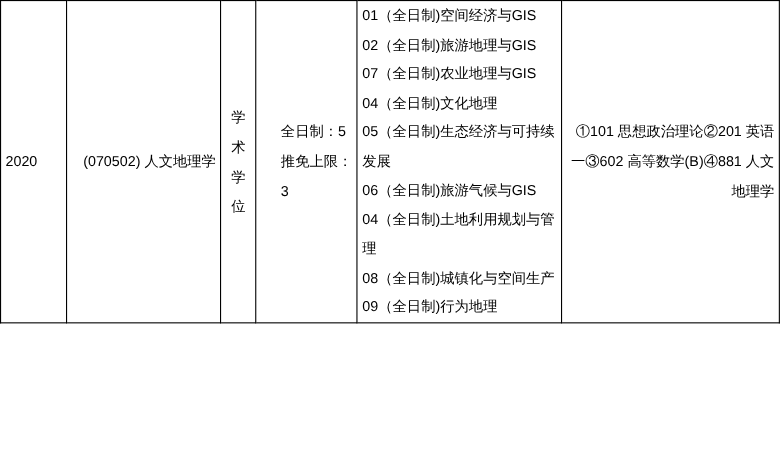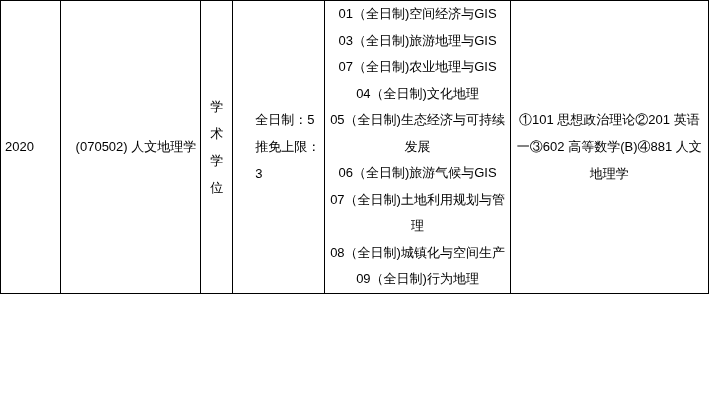--- a/index.html
+++ b/index.html
@@ -53,27 +53,27 @@
     display: block;
   }
   td.col-enroll {
     width: 92px;
     text-align: left;
     padding-left: 6px;
     line-height: 26px;
   }
   td.col-directions {
     width: 185px;
-    text-align: center;
+    text-align: left;
     padding: 0 6px;
     vertical-align: top;
   }
   td.col-exams {
     width: 198px;
-    text-align: center;
+    text-align: right;
     padding: 0 6px;
     line-height: 28px;
     margin-top: 14px;
   }
   .dir-list {
     margin: 0;
     padding: 0;
     list-style: none;
   }
   .dir-list li {
@@ -106,26 +106,26 @@
           <span class="stack">学</span>
           <span class="stack">位</span>
         </td>
         <td class="col-enroll">
           <span class="enroll-line">全日制：5</span>
           <span class="enroll-line">推免上限：3</span>
         </td>
         <td class="col-directions">
           <ul class="dir-list">
             <li>01（全日制)空间经济与GIS</li>
-            <li>03（全日制)旅游地理与GIS</li>
+            <li>02（全日制)旅游地理与GIS</li>
             <li>07（全日制)农业地理与GIS</li>
             <li>04（全日制)文化地理</li>
             <li>05（全日制)生态经济与可持续发展</li>
             <li>06（全日制)旅游气候与GIS</li>
-            <li>07（全日制)土地利用规划与管理</li>
+            <li>04（全日制)土地利用规划与管理</li>
             <li>08（全日制)城镇化与空间生产</li>
             <li>09（全日制)行为地理</li>
           </ul>
         </td>
         <td class="col-exams">
           <span class="exam-text">①101 思想政治理论②201 英语一③602 高等数学(B)④881 人文地理学</span>
         </td>
       </tr>
     </tbody>
   </table>

